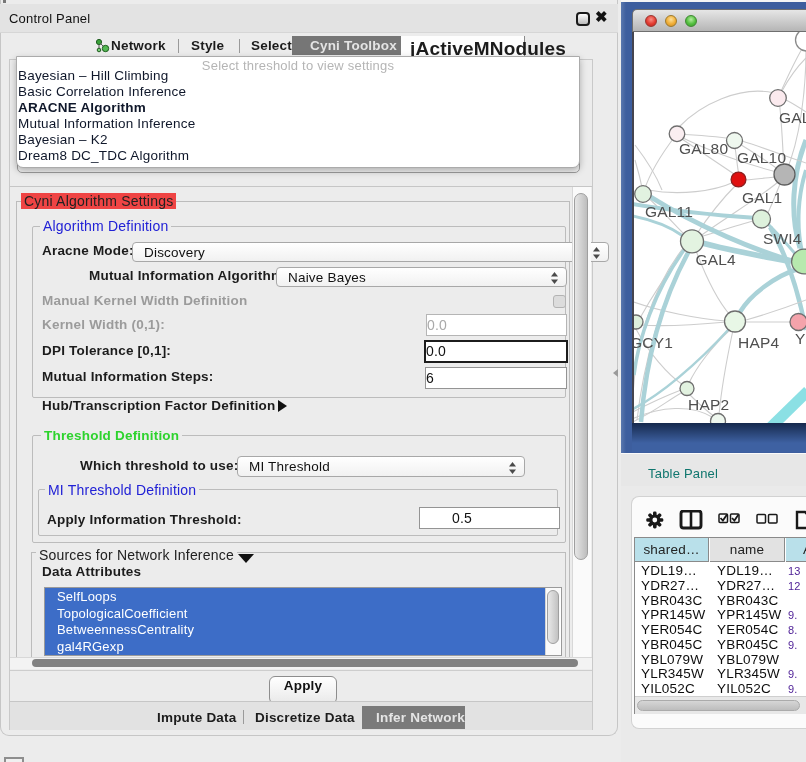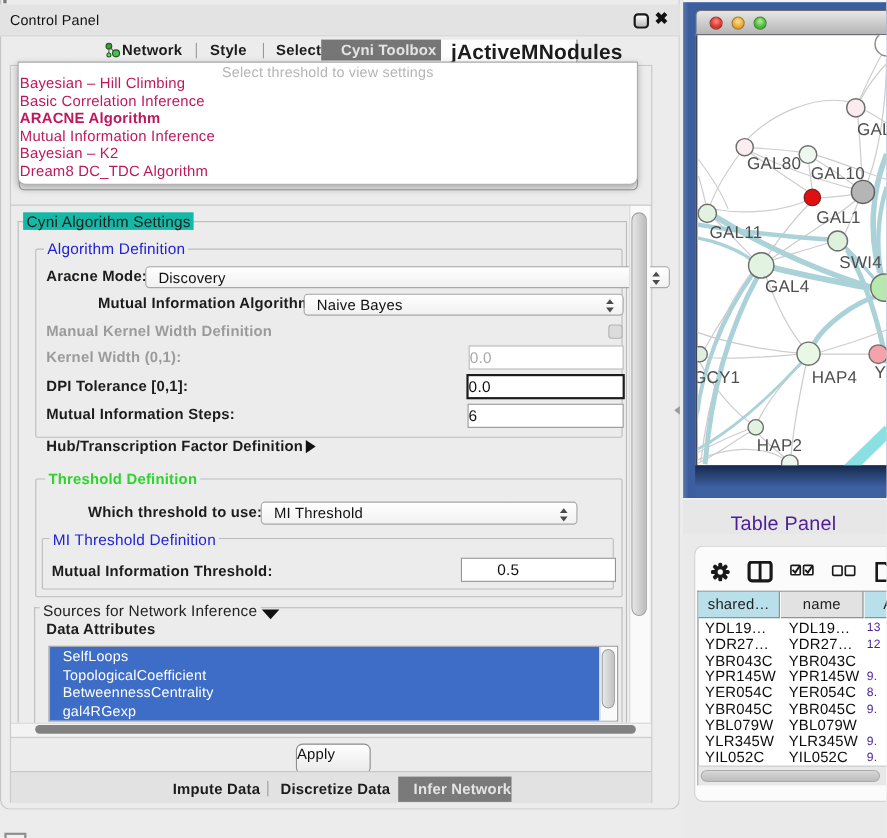--- a/index.html
+++ b/index.html
@@ -41,21 +41,21 @@
 <div class="abs" style="left:239px;top:39px;width:1px;height:14px;background:#9a9a9a;"></div>
 <div class="abs blabel" style="left:251px;top:38px;font-size:13.5px;">Select</div>
 <div class="abs" style="left:292px;top:36px;width:109px;height:19px;background:#767676;"></div>
 <div class="abs" style="left:310px;top:38px;font-size:13.5px;font-weight:bold;color:#e4e4e4;">Cyni Toolbox</div>
 <div class="abs" style="left:401px;top:36px;width:124px;height:22px;background:#fdfdfd;border-right:1px solid #8a8a8a;"></div>
 <div class="abs blabel" style="left:410px;top:38px;font-size:19px;">jActiveMNodules</div>
 
 <div class="abs" style="left:9px;top:59px;width:584px;height:671px;border:1px solid #c9c9c9;background:#ececec;"></div>
 
 <div class="abs" style="left:16px;top:201px;width:554px;height:460px;border:1px solid #bcbcbc;border-bottom:none;"></div>
-<div class="abs" style="left:21px;top:193px;background:#14b8a6;padding:0 3px;font-size:14px;color:#222;">Cyni Algorithm Settings</div>
+<div class="abs" style="left:21px;top:193px;background:#ef4444;padding:0 3px;font-size:14px;color:#222;">Cyni Algorithm Settings</div>
 
 <div class="grp" style="left:32px;top:226px;width:534px;height:172px;"></div>
 <div class="abs" style="left:40px;top:218px;background:#ececec;padding:0 3px;font-size:14px;color:#2121d6;">Algorithm Definition</div>
 
 <div class="abs blabel" style="left:42px;top:243px;">Aracne Mode:</div>
 <div class="combo" style="left:132px;top:242px;width:477px;height:20px;">
   <span class="ct">Discovery</span>
   <svg class="spin" width="9" height="14">
       <path d="M4.5 1 L8 5.4 H1 Z" fill="#4a4a4a"></path>
       <path d="M4.5 13 L1 8.6 H8 Z" fill="#4a4a4a"></path>
@@ -87,59 +87,59 @@
 <div class="combo" style="left:237px;top:456px;width:288px;height:21px;">
   <span class="ct">MI Threshold</span>
   <svg class="spin" width="9" height="14" style="top:4px;">
       <path d="M4.5 1 L8 5.4 H1 Z" fill="#4a4a4a"></path>
       <path d="M4.5 13 L1 8.6 H8 Z" fill="#4a4a4a"></path>
     </svg>
 </div>
 
 <div class="grp" style="left:38px;top:489px;width:520px;height:47px;"></div>
 <div class="abs" style="left:45px;top:482px;background:#ececec;padding:0 3px;font-size:14px;color:#2121d6;">MI Threshold Definition</div>
-<div class="abs blabel" style="left:47px;top:512px;">Mutual Information Threshold:</div>
+<div class="abs blabel" style="left:47px;top:512px;">Apply Information Threshold:</div>
 <div class="tf" style="left:419px;top:507px;width:141px;height:22px;line-height:20px;padding-left:32px;">0.5</div>
 
 <div class="abs" style="left:31px;top:552px;width:535px;height:109px;border:1px solid #bcbcbc;border-bottom:none;"></div>
 <div class="abs" style="left:36px;top:547px;background:#ececec;padding:0 3px;font-size:14px;color:#222;">Sources for Network Inference</div>
 <div class="abs" style="left:238px;top:554px;width:0;height:0;border-top:9px solid #111;border-left:8.5px solid transparent;border-right:8.5px solid transparent;"></div>
 <div class="abs blabel" style="left:42px;top:564px;">Data Attributes</div>
 
 <div class="abs" style="left:44px;top:587px;width:518px;height:69px;border:1px solid #9a9a9a;background:#fff;overflow:hidden;">
   <div style="position:absolute;left:0;top:0;width:500px;height:70px;background:#3d6dc7;color:#fff;font-size:13px;line-height:16.6px;padding:1px 0 0 12px;">SelfLoops<br>TopologicalCoefficient<br>BetweennessCentrality<br>gal4RGexp</div>
   <div style="position:absolute;right:1px;top:0;width:15px;height:68px;background:#fafafa;border-left:1px solid #d5d5d5;"></div>
   <div style="position:absolute;right:2px;top:2px;width:12px;height:54px;background:linear-gradient(90deg,#e8e8e8,#c2c2c2);border:1px solid #9f9f9f;border-radius:6px;"></div>
 </div>
 
 <div class="abs" style="left:572px;top:187px;width:19px;height:470px;background:#fafafa;border-left:1px solid #d8d8d8;"></div>
 <div class="abs" style="left:574px;top:193px;width:14px;height:367px;background:linear-gradient(90deg,#e6e6e6,#bdbdbd);border:1px solid #9f9f9f;border-radius:7px;"></div>
 
 <div class="abs" style="left:10px;top:657px;width:582px;height:12px;background:#f3f3f3;border-top:1px solid #d8d8d8;"></div>
 <div class="abs" style="left:32px;top:659px;width:546px;height:8px;background:#828282;border-radius:4px;"></div>
 <div class="abs" style="left:10px;top:670px;width:582px;height:1px;background:#cdcdcd;"></div>
 
-<div class="abs" style="left:269px;top:676px;width:68px;height:28px;border:1px solid #8d8d8d;border-radius:6px;background:linear-gradient(#ffffff,#e9e9e9);font-size:13.5px;font-weight:normal;color:#111;line-height:18px;">Apply</div>
+<div class="abs" style="left:269px;top:676px;width:68px;height:28px;border:1px solid #8d8d8d;border-radius:6px;background:linear-gradient(#ffffff,#e9e9e9);text-align:center;font-size:13.5px;font-weight:bold;color:#111;line-height:18px;">Apply</div>
 
 <div class="abs" style="left:10px;top:701px;width:582px;height:29px;background:#e2e2e2;border-top:1px solid #c6c6c6;"></div>
 <div class="abs blabel" style="left:157px;top:710px;font-size:13.5px;">Impute Data</div>
 <div class="abs" style="left:243px;top:710px;width:1px;height:14px;background:#9a9a9a;"></div>
 <div class="abs blabel" style="left:255px;top:710px;font-size:13.5px;">Discretize Data</div>
 <div class="abs" style="left:362px;top:706px;width:103px;height:23px;background:#7a7a7a;"></div>
 <div class="abs" style="left:376px;top:710px;font-size:13.5px;font-weight:bold;color:#e5e5e5;">Infer Network</div>
 
 <div class="abs" style="left:4px;top:757px;width:20px;height:12px;border:2px solid #8e8e8e;background:#f0f0f0;"></div>
 
 <div class="abs" style="left:613px;top:369px;width:0;height:0;border-right:5px solid #9a9a9a;border-top:4px solid transparent;border-bottom:4px solid transparent;"></div>
 
 <div class="abs" style="left:17px;top:150px;width:563px;height:23px;border:1px solid #9f9f9f;border-radius:5px;background:#f4f4f4;"></div>
 
 <div class="abs" style="left:16px;top:56px;width:564px;height:112px;background:#fff;border:1px solid #ababab;border-radius:0 0 7px 7px;box-shadow:0 3px 7px rgba(0,0,0,0.28);"></div>
 <div class="abs" style="left:16px;top:58px;width:564px;text-align:center;font-size:13px;color:#b5b5b5;">Select threshold to view settings</div>
-<div class="abs" style="left:18px;top:68px;font-size:13.5px;color:#be185d;line-height:16px;">
+<div class="abs" style="left:18px;top:68px;font-size:13.5px;color:#0f172a;line-height:16px;">
 Bayesian – Hill Climbing<br>
 Basic Correlation Inference<br>
 <b>ARACNE Algorithm</b><br>
 Mutual Information Inference<br>
 Bayesian – K2<br>
 Dream8 DC_TDC Algorithm</div>
 
 <div class="abs" style="left:10px;top:186px;width:582px;height:1px;background:#c6c6c6;"></div>
 
 <div class="abs" style="left:621px;top:0;width:185px;height:453px;background:linear-gradient(90deg,#5a78ae 0,#3d5e9e 5px,#3d5e9e);"></div>
@@ -235,21 +235,21 @@
     <text x="763" y="244">SWI4</text>
     <text x="695.5" y="265">GAL4</text>
     <text x="630" y="348">GCY1</text>
     <text x="738" y="348">HAP4</text>
     <text x="795" y="344">YE</text>
     <text x="688" y="410">HAP2</text>
   </g>
 </svg>
 
 <div class="abs" style="left:621px;top:453px;width:185px;height:33px;background:#e7e7e7;border-top:1px solid #fafafa;"></div>
-<div class="abs" style="left:664px;top:466px;font-size:18px;color:#4c1d95;">Table Panel</div>
+<div class="abs" style="left:648px;top:466px;font-size:13px;color:#0f766e;">Table Panel</div>
 <div class="abs" style="left:621px;top:486px;width:185px;height:276px;background:#eaeaea;"></div>
 
 <div class="abs" style="left:631px;top:496px;width:175px;height:233px;background:#fbfbfb;border:1px solid #d2d2d2;border-radius:8px 0 0 8px;border-right:none;"></div>
 
 <svg class="abs" style="left:646px;top:510px;" width="160" height="20" viewBox="0 0 160 20">
   <g fill="#191919">
     <g>
       <rect x="7" y="1.5" width="3.6" height="17" rx="1.4"></rect>
       <rect x="7" y="1.5" width="3.6" height="17" rx="1.4" transform="rotate(45 8.8 10)"></rect>
       <rect x="7" y="1.5" width="3.6" height="17" rx="1.4" transform="rotate(90 8.8 10)"></rect>

